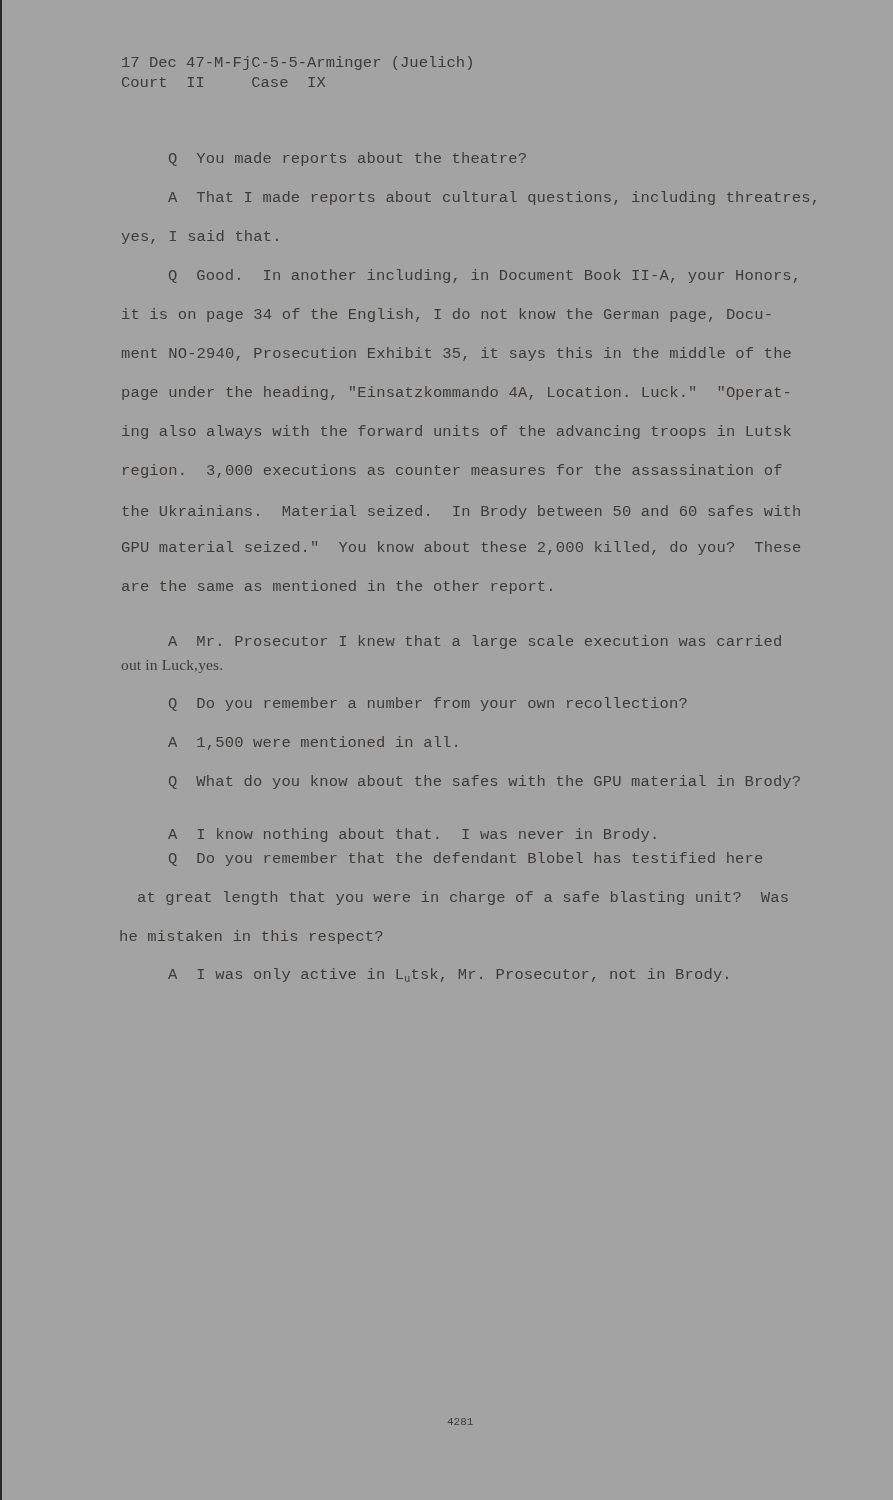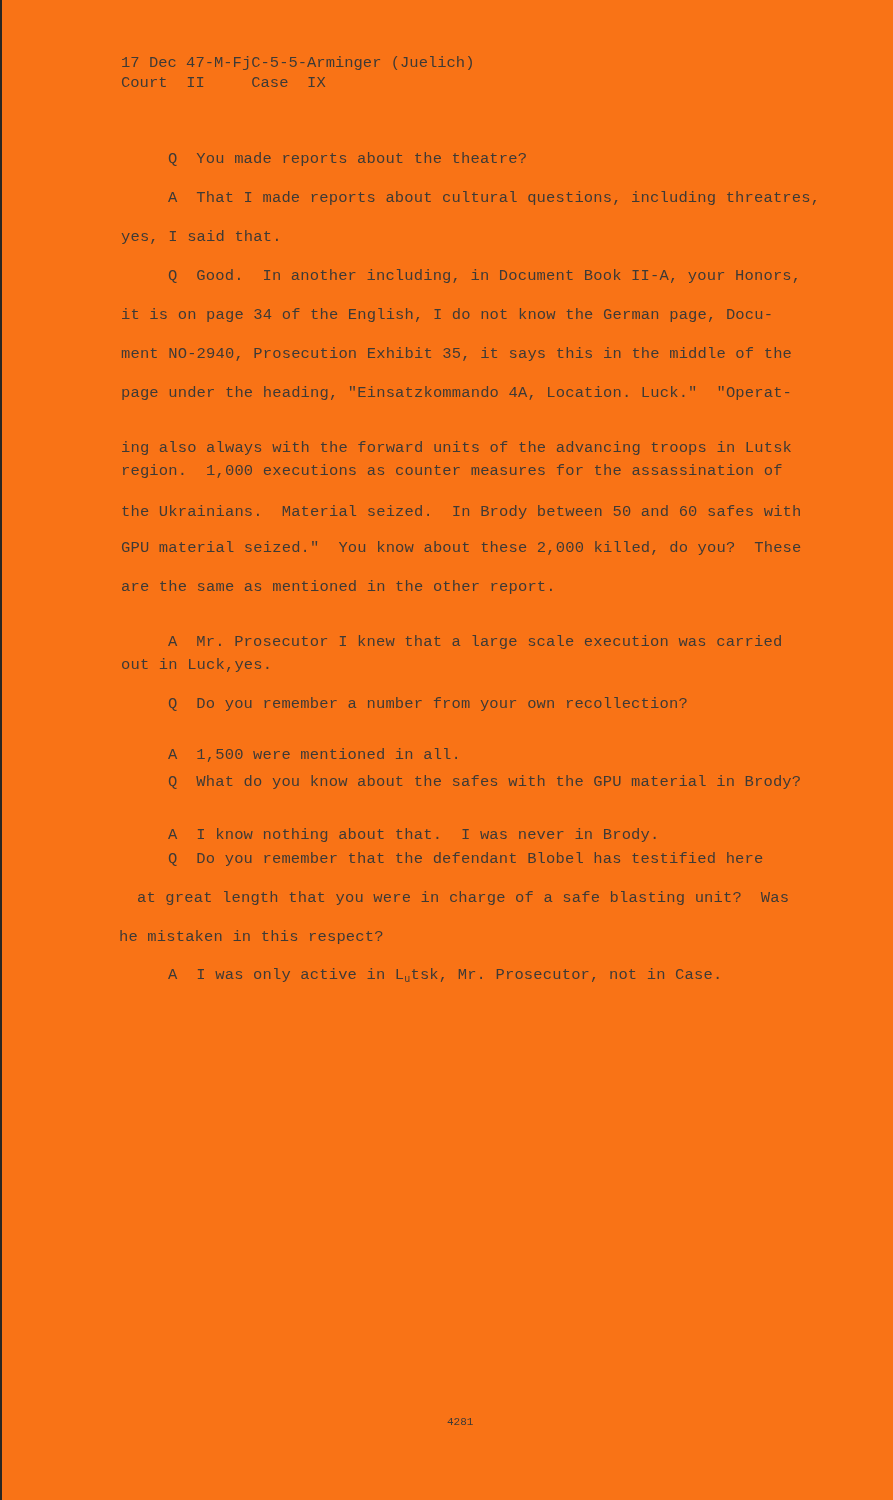--- a/index.html
+++ b/index.html
@@ -12,21 +12,21 @@
     background: #e7e3da;
     position: relative;
     overflow: hidden;
     font-family: "Liberation Mono", "DejaVu Sans Mono", monospace;
     color: #3e3a36;
   }
   .page {
     position: absolute;
     left: 0; top: 0;
     width: 893px; height: 1500px;
-    background: #f97316;
+    background: #a3a3a3;
   }
   .left-edge {
     position: absolute;
     left: 0; top: 0;
     width: 2px; height: 1500px;
     background: #2a2622;
   }
   .header {
     position: absolute;
     left: 121px;
@@ -63,31 +63,31 @@
 <span>Court</span>  <span>II</span>     <span>Case</span>  <span>IX</span></div>
 
   <div>
     <div class="line" style="left:168px; top:150px;">Q  You made reports about the theatre?</div>
     <div class="line" style="left:168px; top:189px;">A  That I made reports about cultural questions, including threatres,</div>
     <div class="line" style="left:121px; top:228px;">yes, I said that.</div>
     <div class="line" style="left:168px; top:267px;">Q  Good.  In another including, in Document Book II-A, your Honors,</div>
     <div class="line" style="left:121px; top:306px;">it is on page 34 of the English, I do not know the German page, Docu-</div>
     <div class="line" style="left:121px; top:345px;">ment NO-2940, Prosecution Exhibit 35, it says this in the middle of the</div>
     <div class="line" style="left:121px; top:384px;">page under the heading, "Einsatzkommando 4A, Location. Luck."  "Operat-</div>
-    <div class="line" style="left:121px; top:423px;margin-top:16px;">ing also always with the forward units of the advancing troops in Lutsk</div>
-    <div class="line" style="left:121px; top:462px;">region.  1,000 executions as counter measures for the assassination of</div>
+    <div class="line" style="left:121px; top:423px;">ing also always with the forward units of the advancing troops in Lutsk</div>
+    <div class="line" style="left:121px; top:462px;">region.  3,000 executions as counter measures for the assassination of</div>
     <div class="line" style="left:121px; top:503px;">the Ukrainians.  Material seized.  In Brody between 50 and 60 safes with</div>
     <div class="line" style="left:121px; top:539px;">GPU material seized."  You know about these 2,000 killed, do you?  These</div>
     <div class="line" style="left:121px; top:578px;">are the same as mentioned in the other report.</div>
     <div class="line" style="left:168px; top:633px;">A  Mr. Prosecutor I knew that a large scale execution was carried</div>
-    <div class="line" style="left:121px; top:656px;">out in Luck,yes.</div>
+    <div class="line" style="left:121px; top:656px;font-family:Liberation Serif, serif;">out in Luck,yes.</div>
     <div class="line" style="left:168px; top:695px;">Q  Do you remember a number from your own recollection?</div>
-    <div class="line" style="left:168px; top:734px;margin-top:12px;">A  1,500 were mentioned in all.</div>
+    <div class="line" style="left:168px; top:734px;">A  1,500 were mentioned in all.</div>
     <div class="line" style="left:168px; top:773px;">Q  What do you know about the safes with the GPU material in Brody?</div>
     <div class="line" style="left:168px; top:812px;margin-top:14px;">A  I know nothing about that.  I was never in Brody.</div>
     <div class="line" style="left:168px; top:850px;">Q  Do you remember that the defendant Blobel has testified here</div>
     <div class="line" style="left:137px; top:889px;">at great length that you were in charge of a safe blasting unit?  Was</div>
     <div class="line" style="left:119px; top:928px;">he mistaken in this respect?</div>
-    <div class="line" style="left:168px; top:966px;"><span>A  I was only active in L</span><sub>u</sub><span>tsk, Mr. Prosecutor, not in Case.</span></div>
+    <div class="line" style="left:168px; top:966px;"><span>A  I was only active in L</span><sub>u</sub><span>tsk, Mr. Prosecutor, not in Brody.</span></div>
   </div>
 
   <div class="page-number">4281</div>
 </div>
 
 </body></html>

